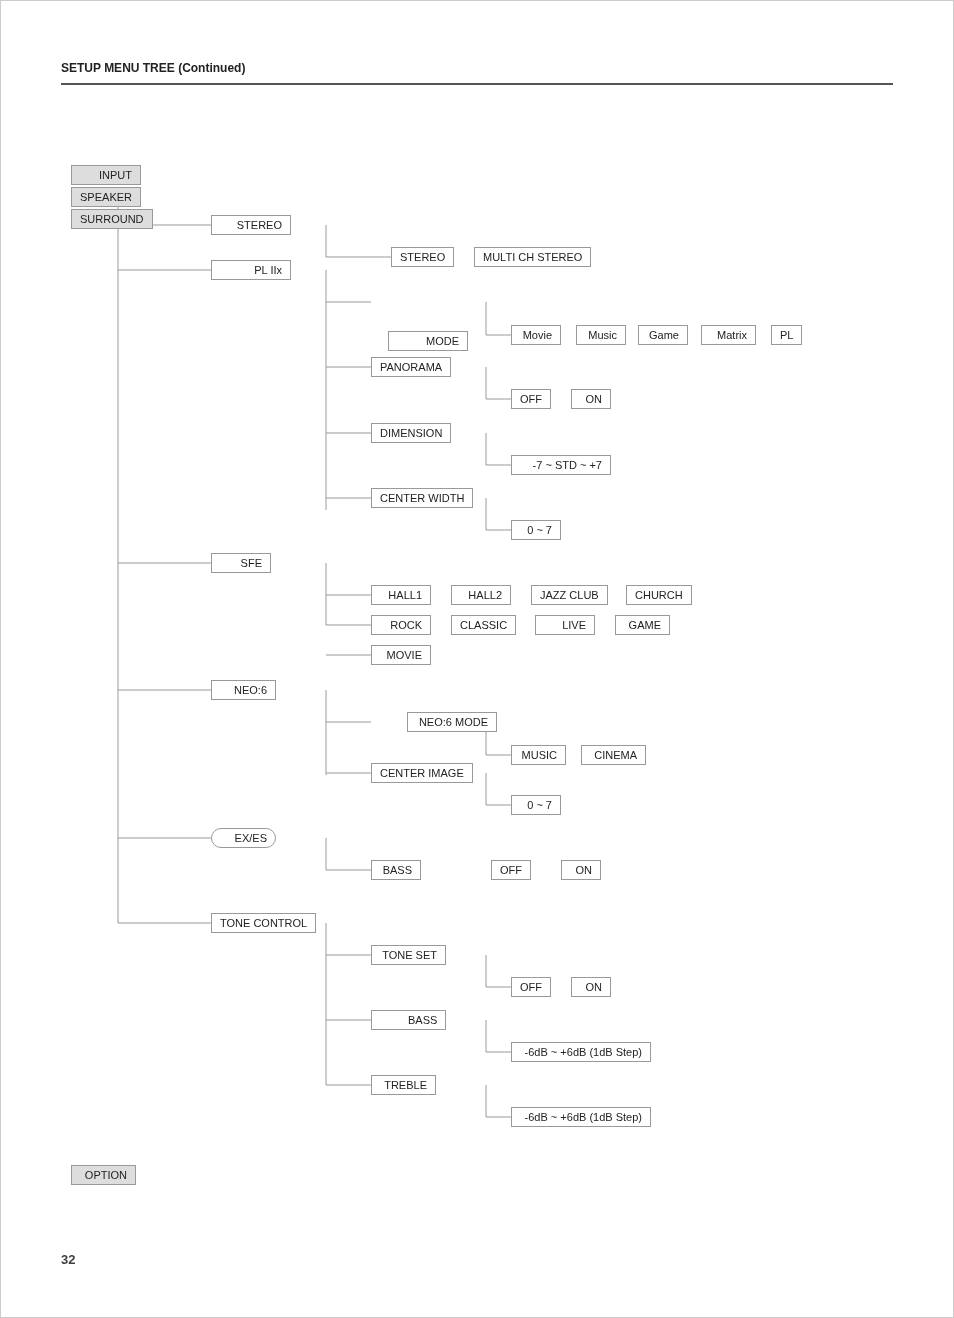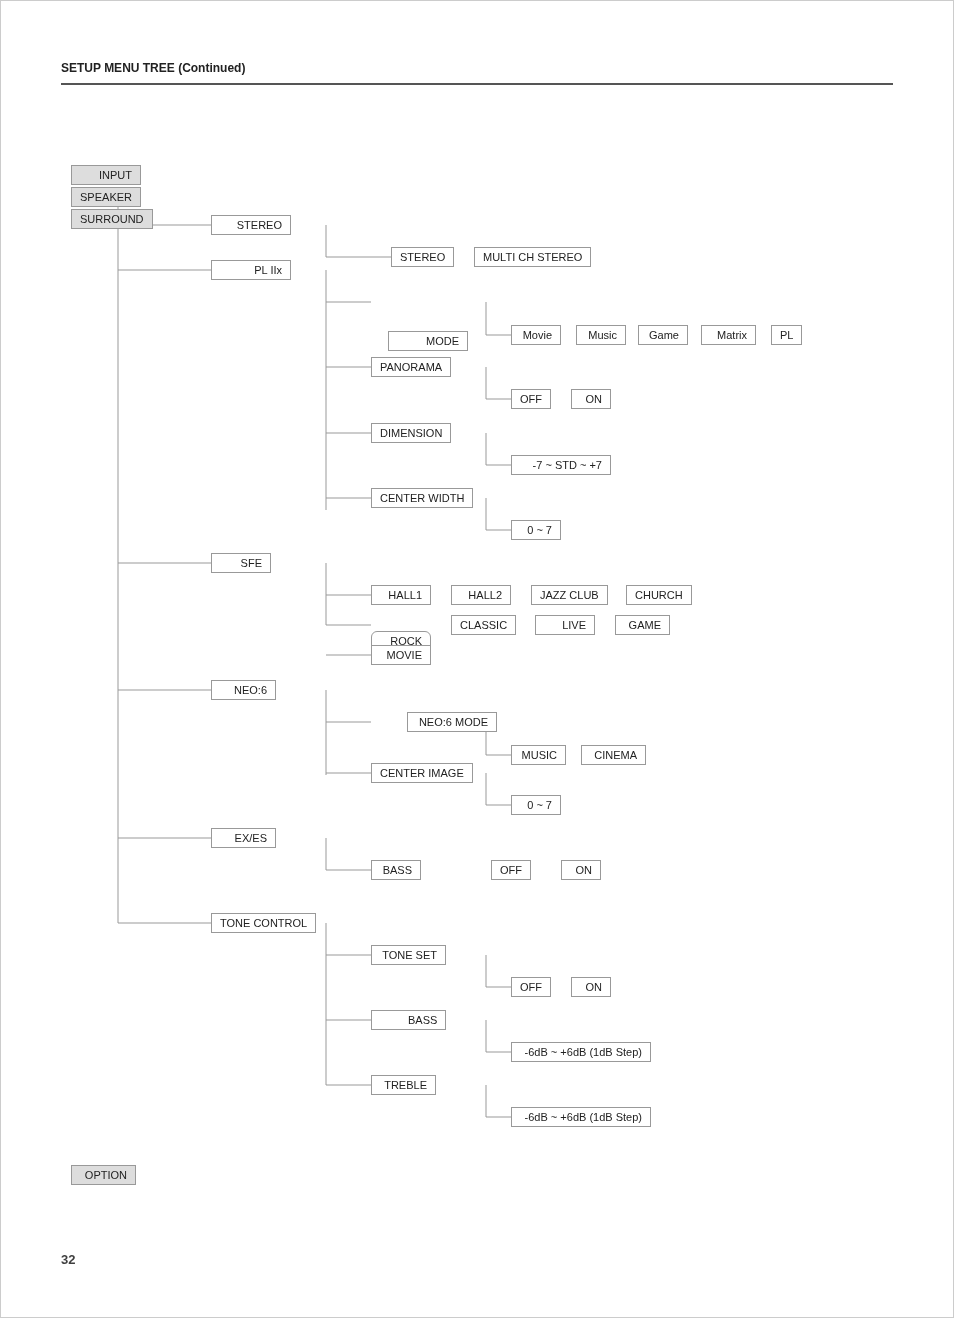--- a/index.html
+++ b/index.html
@@ -217,39 +217,39 @@
 
     <div class="node box" style="left:450px; top:405px; min-width:50px;">0 ~ 7</div>
 
     <div class="node box" style="left:150px; top:438px; min-width:60px;">SFE</div>
 
     <div class="node box" style="left:310px; top:470px; min-width:60px;">HALL1</div>
     <div class="node box" style="left:390px; top:470px; min-width:60px;">HALL2</div>
     <div class="node box" style="left:470px; top:470px; min-width:75px;">JAZZ CLUB</div>
     <div class="node box" style="left:565px; top:470px; min-width:65px;">CHURCH</div>
 
-    <div class="node box" style="left:310px; top:516px; min-width:60px;border-radius:6px;">ROCK</div>
+    <div class="node box" style="left:310px; top:500px; min-width:60px;">ROCK</div>
     <div class="node box" style="left:390px; top:500px; min-width:65px;">CLASSIC</div>
     <div class="node box" style="left:474px; top:500px; min-width:60px;">LIVE</div>
     <div class="node box" style="left:554px; top:500px; min-width:55px;">GAME</div>
 
     <div class="node box" style="left:310px; top:530px; min-width:60px;">MOVIE</div>
 
     <div class="node box" style="left:150px; top:565px; min-width:65px;">NEO:6</div>
 
     <div class="node box" style="left:310px; top:597px; min-width:90px;margin-left:36px;">NEO:6 MODE</div>
 
     <div class="node box" style="left:450px; top:630px; min-width:55px;">MUSIC</div>
     <div class="node box" style="left:520px; top:630px; min-width:65px;">CINEMA</div>
 
     <div class="node box" style="left:310px; top:648px; min-width:95px;">CENTER IMAGE</div>
 
     <div class="node box" style="left:450px; top:680px; min-width:50px;">0 ~ 7</div>
 
-    <div class="node box" style="left:150px; top:713px; min-width:65px;">EX/ES</div>
+    <div class="node box" style="left:150px; top:713px; min-width:65px;border-radius:10px;">EX/ES</div>
 
     <div class="node box" style="left:310px; top:745px; min-width:50px;">BASS</div>
     <div class="node box" style="left:430px; top:745px; min-width:40px;">OFF</div>
     <div class="node box" style="left:500px; top:745px; min-width:40px;">ON</div>
 
     <div class="node box" style="left:150px; top:798px; min-width:95px;">TONE CONTROL</div>
 
     <div class="node box" style="left:310px; top:830px; min-width:75px;">TONE SET</div>
 
     <div class="node box" style="left:450px; top:862px; min-width:40px;">OFF</div>

